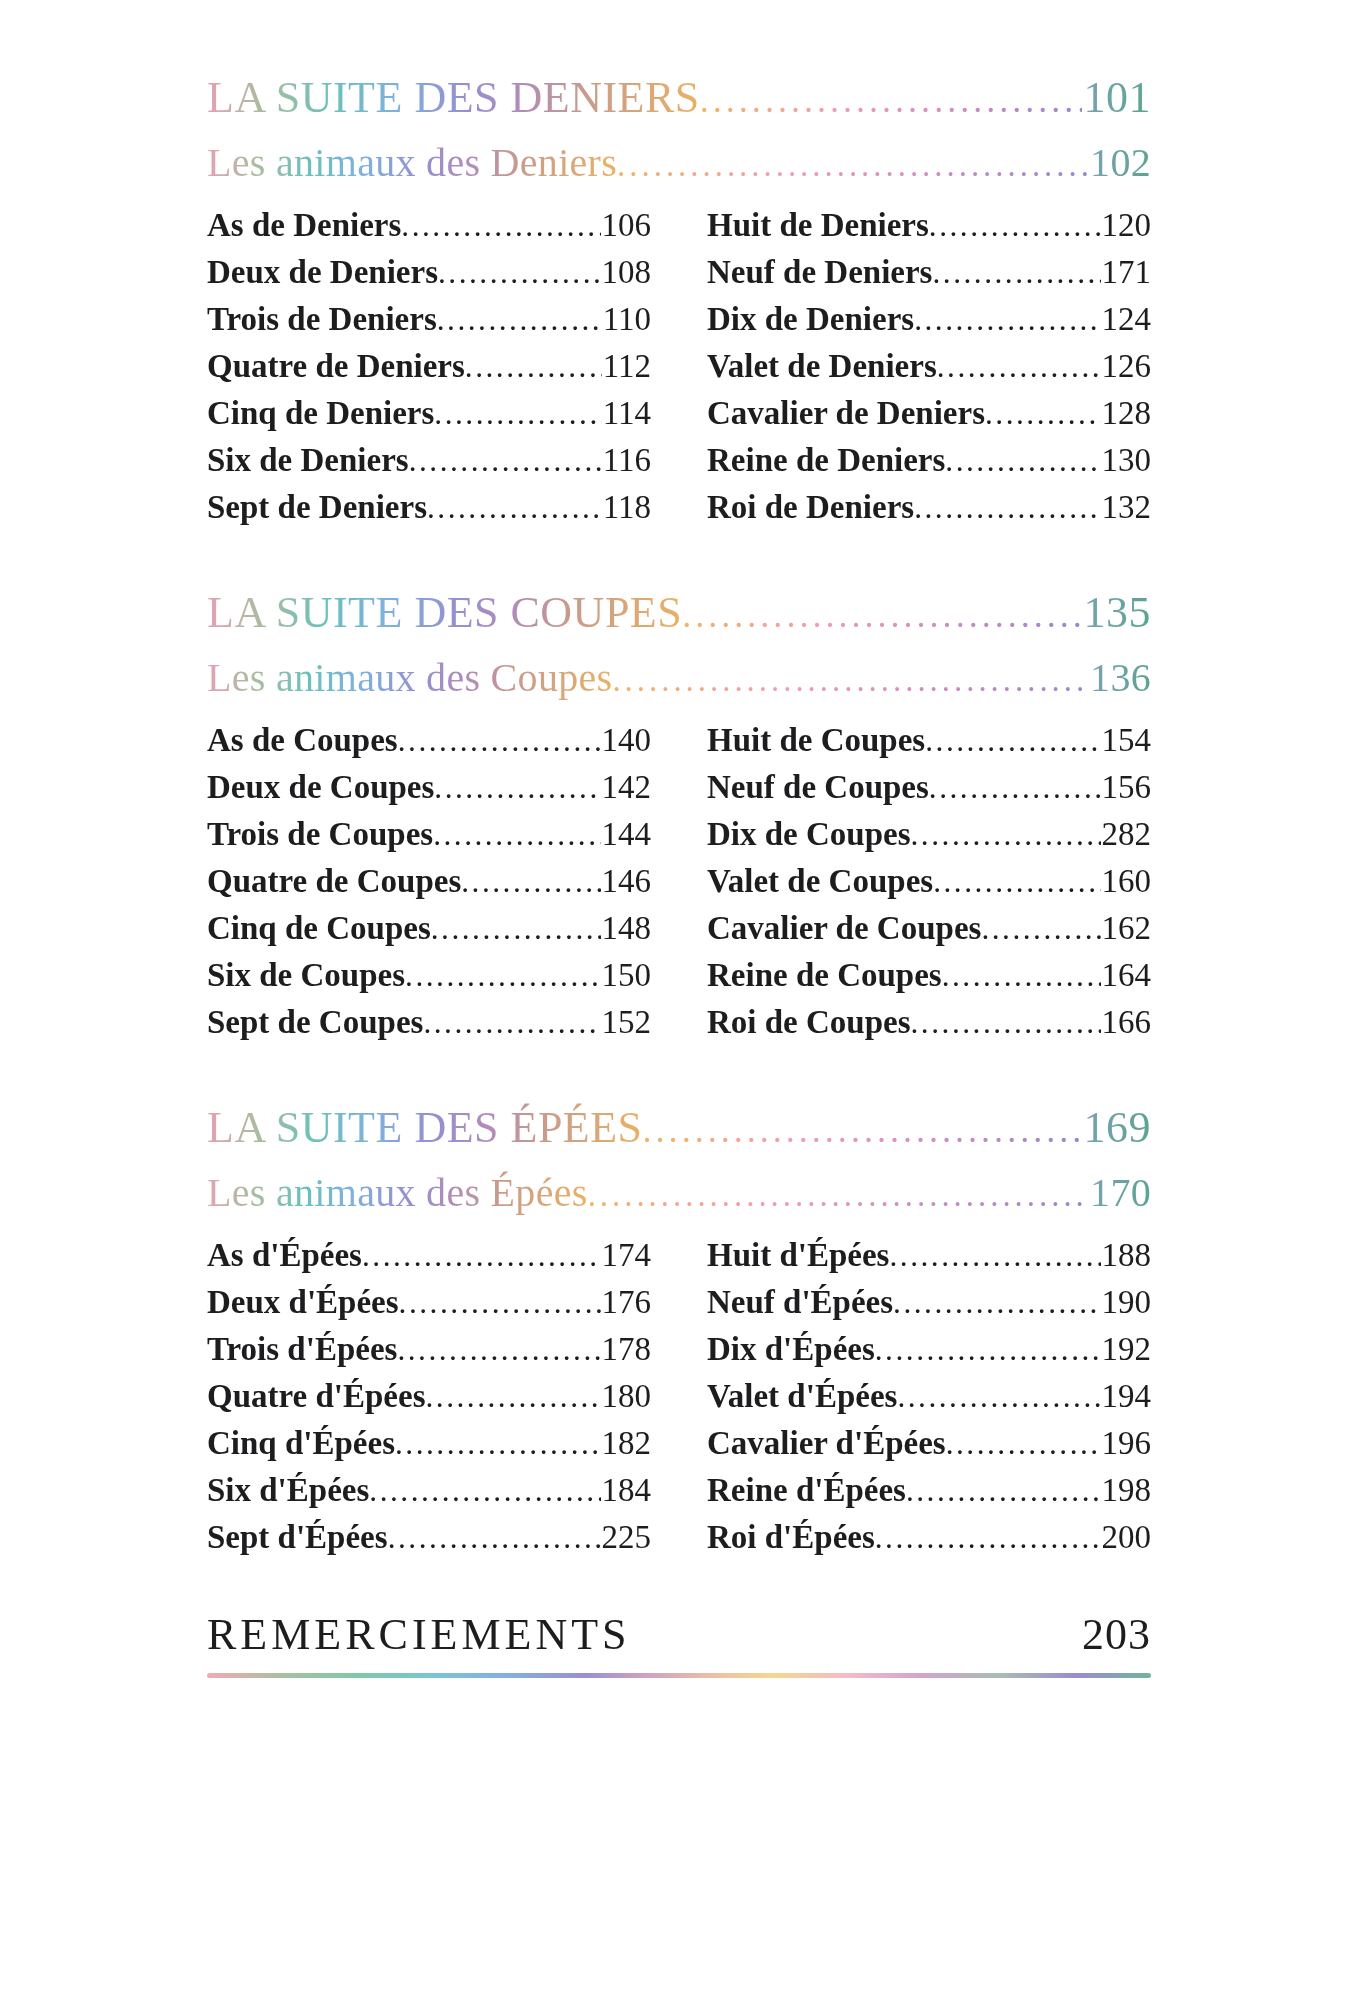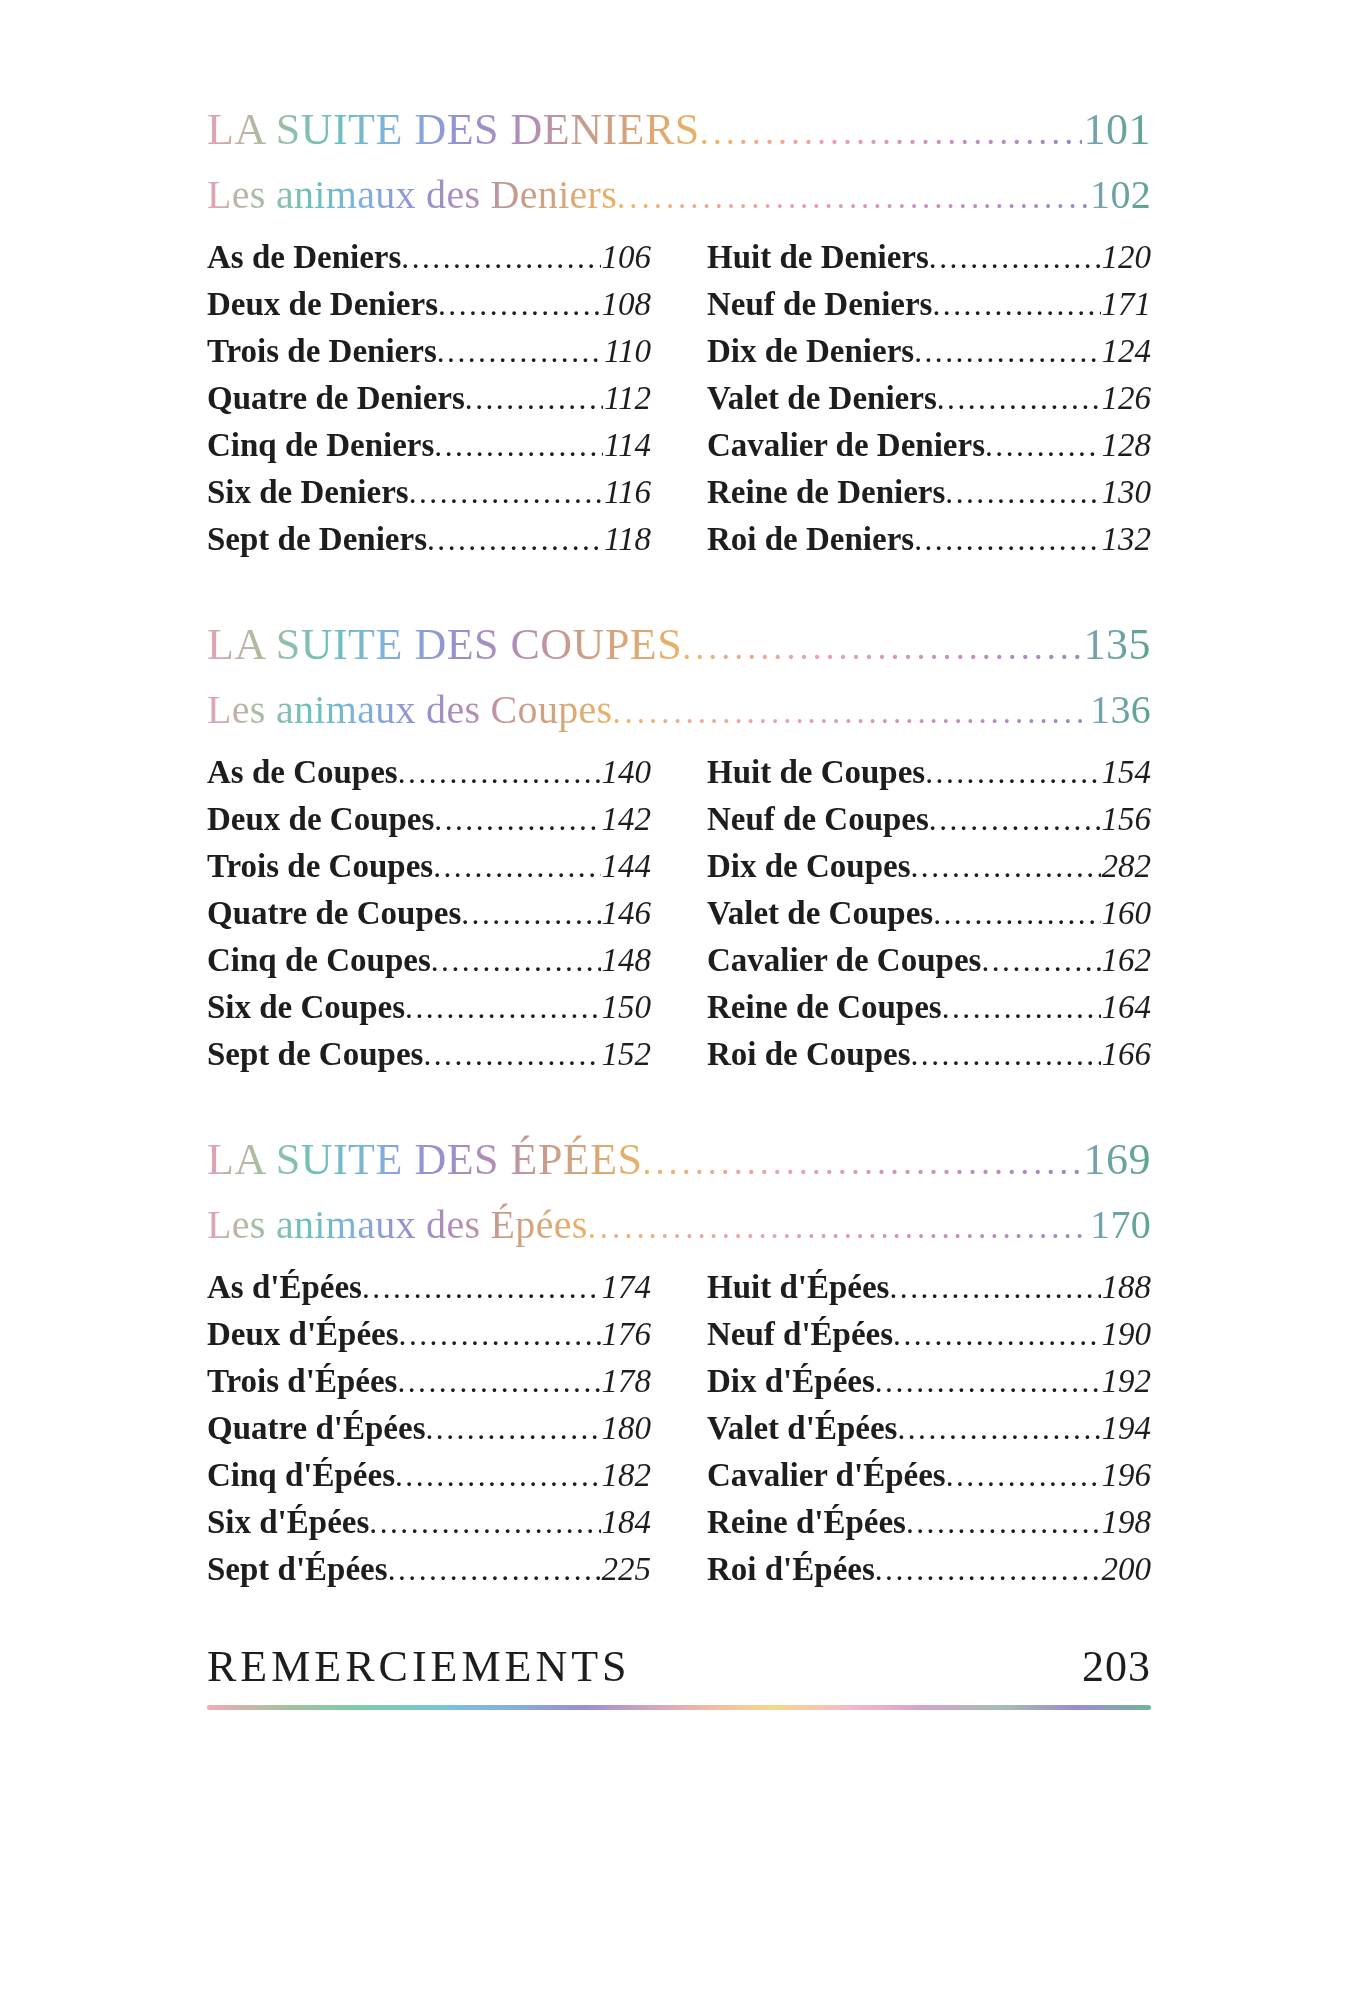--- a/index.html
+++ b/index.html
@@ -10,21 +10,21 @@
   body {
     width: 1358px;
     height: 2007px;
     overflow: hidden;
     font-family: "Liberation Serif", "DejaVu Serif", serif;
     color: var(--text, #1d1d1f);
   }
   .page {
     width: 944px;
     margin: 0 auto;
-    padding-top: 100px;
+    padding-top: 68px;
     text-align: center;
   }
 
   
   .grad-title {
     background: linear-gradient(90deg,
       var(--t1) 0%, var(--t2) 12%, var(--t3) 25%, var(--t4) 38%,
       var(--t5) 52%, var(--t6) 64%, var(--t7) 76%, var(--t8) 100%);
     -webkit-background-clip: text;
     background-clip: text;
@@ -92,21 +92,21 @@
   }
   .e-label { flex: 0 0 auto; font-weight: bold; }
   .e-dots {
     flex: 1 1 0;
     min-width: 0;
     overflow: hidden;
     white-space: nowrap;
     letter-spacing: 2.5px;
     font-size: 0.95em;
   }
-  .e-page { flex: 0 0 auto; padding-left: 1px; font-style: italic; }
+  .e-page { flex: 0 0 auto; padding-left: 1px; }
 
   .toc-section + .toc-section { margin-top: 52px; }
 
   
   .footer-block { margin-top: 44px; }
   .footer-entry { margin-top: 26px; }
   .footer-entry:first-child { margin-top: 0; }
   .f-row {
     display: flex;
     align-items: baseline;

